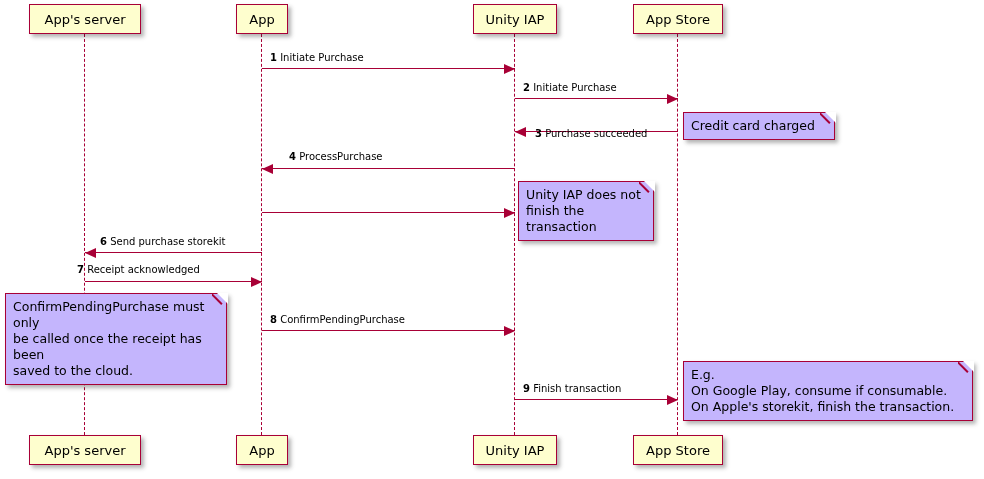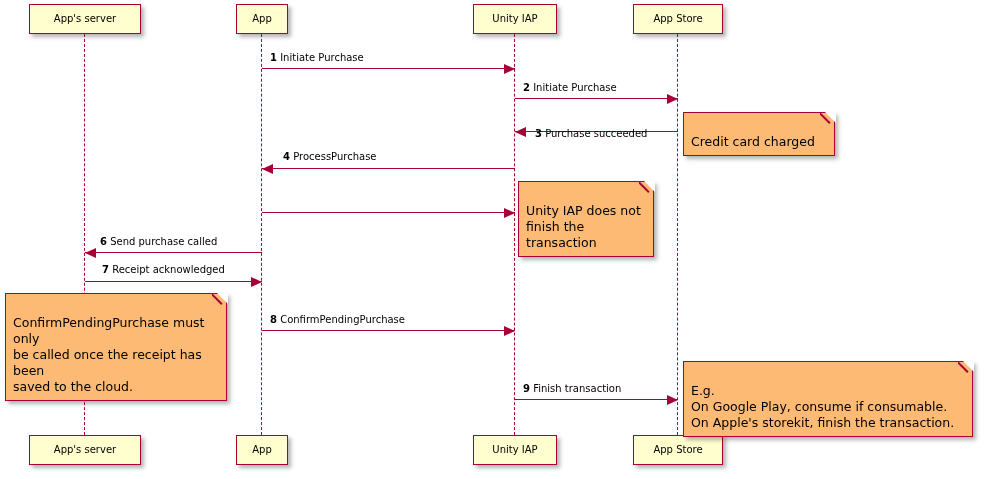--- a/index.html
+++ b/index.html
@@ -16,21 +16,21 @@
     font-family: "DejaVu Sans", sans-serif;
     overflow: hidden;
   }
   
   .participant {
     position: absolute;
     box-sizing: border-box;
     background: #FEFECE;
     border: 1.5px solid #A80036;
     color: #000000;
-    font-size: 10px;
+    font-size: 13px;
     line-height: 1;
     display: flex;
     align-items: center;
     justify-content: center;
     white-space: nowrap;
     box-shadow: 3px 3px 4px rgba(40,40,40,0.35);
     height: 30px;
     z-index: 6;
   }
   
@@ -71,26 +71,26 @@
     line-height: 1;
     z-index: 5;
   }
   .msg-label .num {
     font-weight: bold;
   }
   
   .note {
     position: absolute;
     box-sizing: border-box;
-    background: #fdba74;
+    background: #c4b5fd;
     border: 1.5px solid #A80036;
     color: #000000;
     font-size: 12.5px;
     line-height: 16px;
-    padding: 21px 8px 5px 7px;
+    padding: 5px 8px 5px 7px;
     white-space: pre-line;
     box-shadow: 3px 3px 4px rgba(40,40,40,0.35);
     z-index: 7;
   }
   .note .fold {
     position: absolute;
     top: -1.5px;
     right: -1.5px;
     width: 0;
     height: 0;
@@ -137,29 +137,29 @@
     <div class="arrowhead right" style="top: 63.5px; left: 504px;"></div>
     <div class="msg-label" style="left: 270px; top: 53px;"><span class="num">1</span> <span class="txt">Initiate Purchase</span></div>
     <div class="msg" style="left: 515px; top: 98px; width: 163px;"></div>
     <div class="arrowhead right" style="top: 93.5px; left: 667px;"></div>
     <div class="msg-label" style="left: 523px; top: 83px;"><span class="num">2</span> <span class="txt">Initiate Purchase</span></div>
     <div class="msg" style="left: 515px; top: 131px; width: 163px;"></div>
     <div class="arrowhead left" style="top: 126.5px; left: 515px;"></div>
     <div class="msg-label" style="left: 535px; top: 117px; margin-top: 12px;"><span class="num">3</span> <span class="txt">Purchase succeeded</span></div>
     <div class="msg" style="left: 262px; top: 168px; width: 253px;"></div>
     <div class="arrowhead left" style="top: 163.5px; left: 262px;"></div>
-    <div class="msg-label" style="left: 283px; top: 152px;"><span class="num">4</span> <span class="txt">ProcessPurchase</span></div>
+    <div class="msg-label" style="left: 289px; top: 152px;"><span class="num">4</span> <span class="txt">ProcessPurchase</span></div>
     <div class="msg" style="left: 262px; top: 212px; width: 253px;"></div>
     <div class="arrowhead right" style="top: 207.5px; left: 504px;"></div>
     <div class="msg" style="left: 85px; top: 252px; width: 177px;"></div>
     <div class="arrowhead left" style="top: 247.5px; left: 85px;"></div>
-    <div class="msg-label" style="left: 100px; top: 237px;"><span class="num">6</span> <span class="txt">Send purchase called</span></div>
+    <div class="msg-label" style="left: 100px; top: 237px;"><span class="num">6</span> <span class="txt">Send purchase storekit</span></div>
     <div class="msg" style="left: 85px; top: 281px; width: 177px;"></div>
     <div class="arrowhead right" style="top: 276.5px; left: 251px;"></div>
-    <div class="msg-label" style="left: 102px; top: 265px;"><span class="num">7</span> <span class="txt">Receipt acknowledged</span></div>
+    <div class="msg-label" style="left: 77px; top: 265px;"><span class="num">7</span> <span class="txt">Receipt acknowledged</span></div>
     <div class="msg" style="left: 262px; top: 330px; width: 253px;"></div>
     <div class="arrowhead right" style="top: 325.5px; left: 504px;"></div>
     <div class="msg-label" style="left: 270px; top: 315px;"><span class="num">8</span> <span class="txt">ConfirmPendingPurchase</span></div>
     <div class="msg" style="left: 515px; top: 399px; width: 163px;"></div>
     <div class="arrowhead right" style="top: 394.5px; left: 667px;"></div>
     <div class="msg-label" style="left: 523px; top: 384px;"><span class="num">9</span> <span class="txt">Finish transaction</span></div>
     <div class="note" style="left: 683px; top: 112px; width: 152px; min-height: 25px;"><span>Credit card charged</span><span class="fold"></span><span class="fold-line"></span></div>
     <div class="note" style="left: 518px; top: 181px; width: 136px; min-height: 39px;"><span>Unity IAP does not
 finish the transaction</span><span class="fold"></span><span class="fold-line"></span></div>
     <div class="note" style="left: 5px; top: 293px; width: 222px; min-height: 56px;"><span>ConfirmPendingPurchase must only

